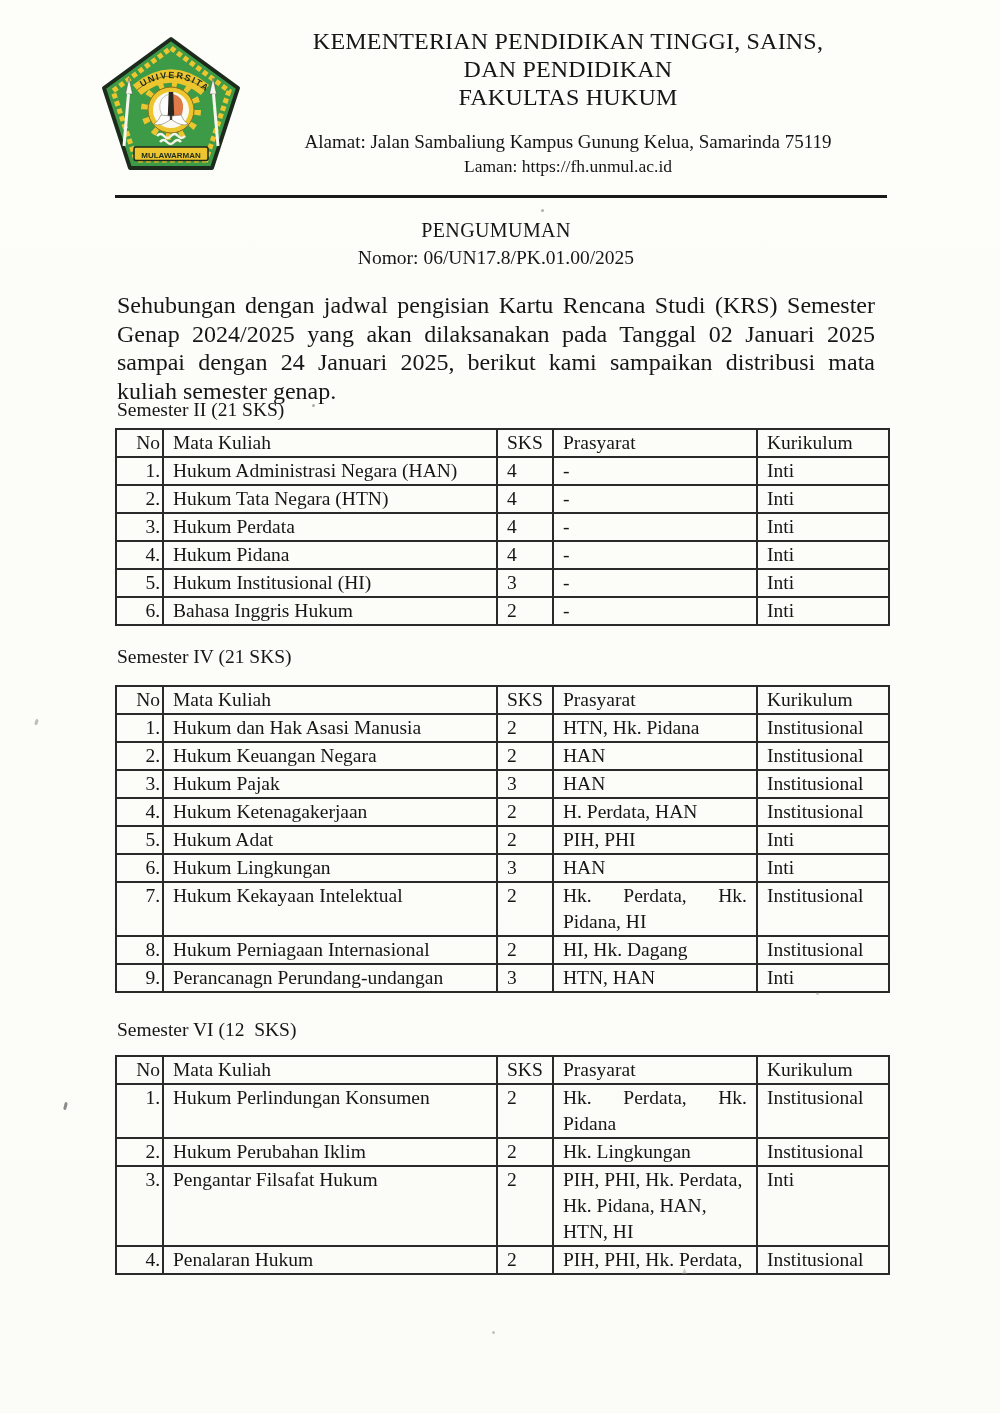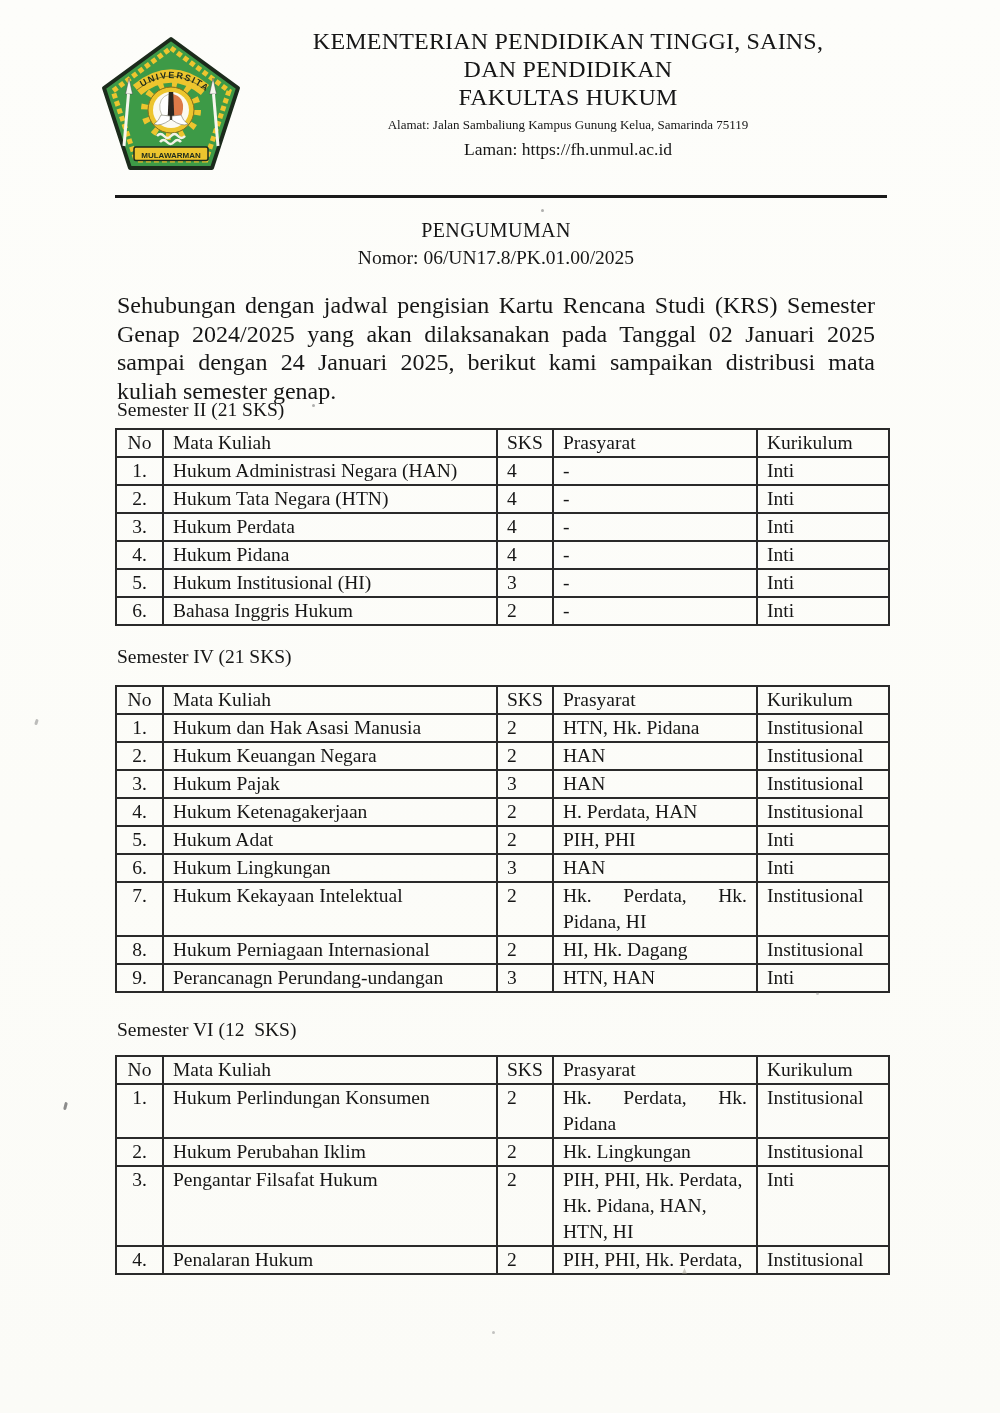--- a/index.html
+++ b/index.html
@@ -6,38 +6,38 @@
   .page{
     position:relative; width:1000px; height:1413px;
     background:linear-gradient(180deg,#fdfdfa 0%, #fcfcf8 60%, #fbfbf7 100%);
     font-family:"Liberation Serif", serif;
     color:#161616; overflow:hidden;
   }
   
   .lh-logo{position:absolute; left:101px; top:36px; width:140px; height:136px;}
   .lh-text{position:absolute; left:240px; top:27px; width:656px; text-align:center;}
   .lh-bold{font-size:24px; font-weight:normal; line-height:28px; letter-spacing:.2px;}
-  .lh-addr{font-size:13px; line-height:26px; margin-top:1px;}
+  .lh-addr{font-size:19px; line-height:26px; margin-top:18px;}
   .lh-web{font-size:17.5px; line-height:23px;}
   .rule{position:absolute; left:115px; top:195px; width:772px; height:3px; background:#1a1a1a;}
   
   .doc-title{position:absolute; top:219px; left:117px; width:758px; text-align:center;
     font-weight:normal; font-size:20px; line-height:22px; letter-spacing:.4px;}
   .doc-number{position:absolute; top:247px; left:117px; width:758px; text-align:center;
     font-weight:normal; font-size:19.5px; line-height:22px;}
   .intro{position:absolute; top:291px; left:117px; width:758px; margin:0;
     font-size:24px; line-height:28.7px; text-align:justify;}
   
   .caption{position:absolute; left:117px; font-size:19.5px; line-height:22px; white-space:pre-wrap;}
   .cap1{top:399px}.cap2{top:646px}.cap3{top:1019px}
   table.tbl{position:absolute; left:115px; width:773px; border-collapse:collapse; table-layout:fixed;}
   .tbl1{top:428px}.tbl2{top:685px}.tbl3{top:1055px}
   .tbl th,.tbl td{border:2px solid #2a2a2a; font-weight:normal; font-size:19.5px;
     line-height:26px; padding:0 9px; vertical-align:top; text-align:left; overflow:hidden;}
-  .tbl .c0{text-align:center; padding:0 2px;}
+  .tbl .c0{text-align:right; padding:0 2px;}
   .pline{line-height:26px;}
   .pj{text-align:justify; text-align-last:justify;}
   
   .speck{position:absolute; background:#6f6f6f; opacity:.55; border-radius:50%;}
   .s1{left:541px;top:209px;width:3px;height:3px;}
   .s2{left:312px;top:404px;width:3px;height:3px;}
   .s3{left:816px;top:992px;width:3px;height:3px;opacity:.35;}
   .s4{left:492px;top:1331px;width:3px;height:3px;opacity:.4;}
   .s5{left:64px;top:1102px;width:2.5px;height:8px;border-radius:2px;transform:rotate(14deg);opacity:.8;}
   .s6{left:682px;top:1268px;width:5px;height:6px;border-radius:0;opacity:.45;

